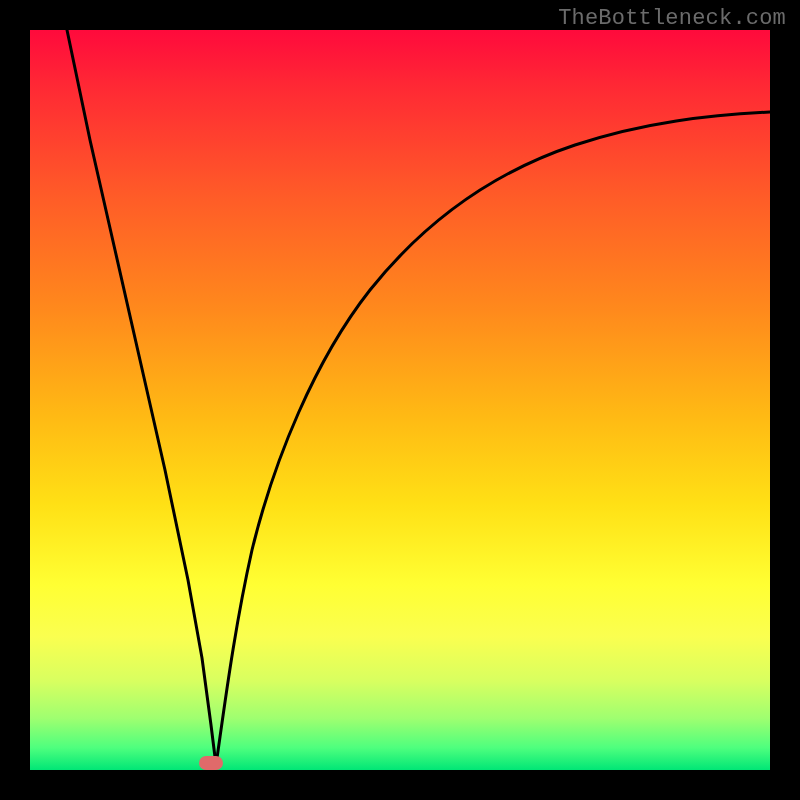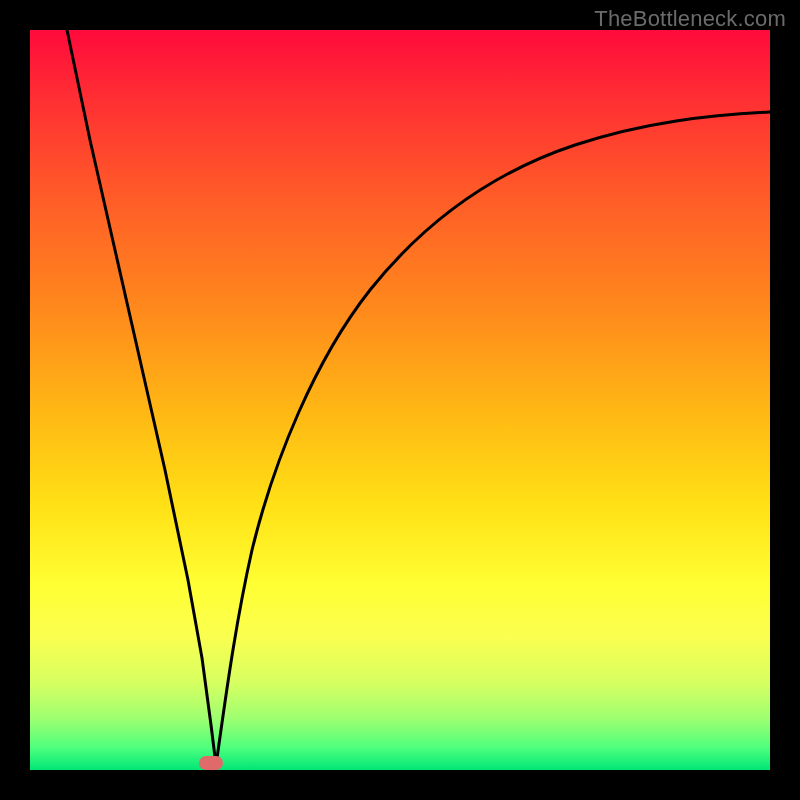--- a/index.html
+++ b/index.html
@@ -9,20 +9,21 @@
     height: 800px;
     overflow: hidden;
     background: #000;
     font-family: Arial, Helvetica, sans-serif;
   }
   .frame {
     position: relative;
     width: 800px;
     height: 800px;
     background: #000;
+    font-family: Liberation Mono, monospace;
   }
   .plot-area {
     position: absolute;
     left: 30px;
     top: 30px;
     width: 740px;
     height: 740px;
     background: linear-gradient(to bottom,
       #ff0a3c 0%,
       #ff2a34 8%,

